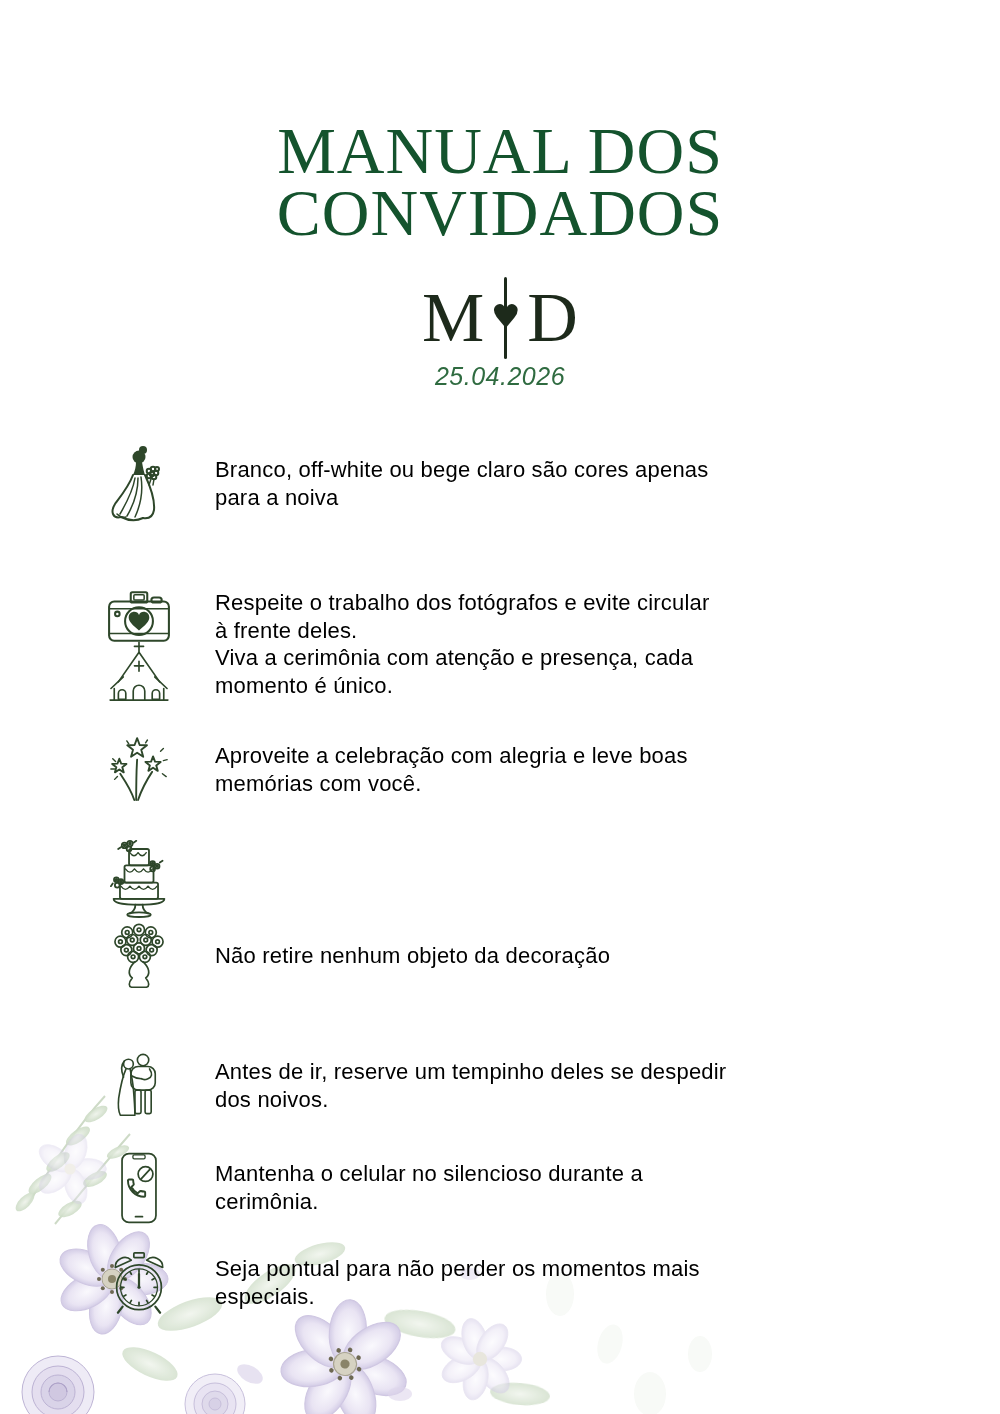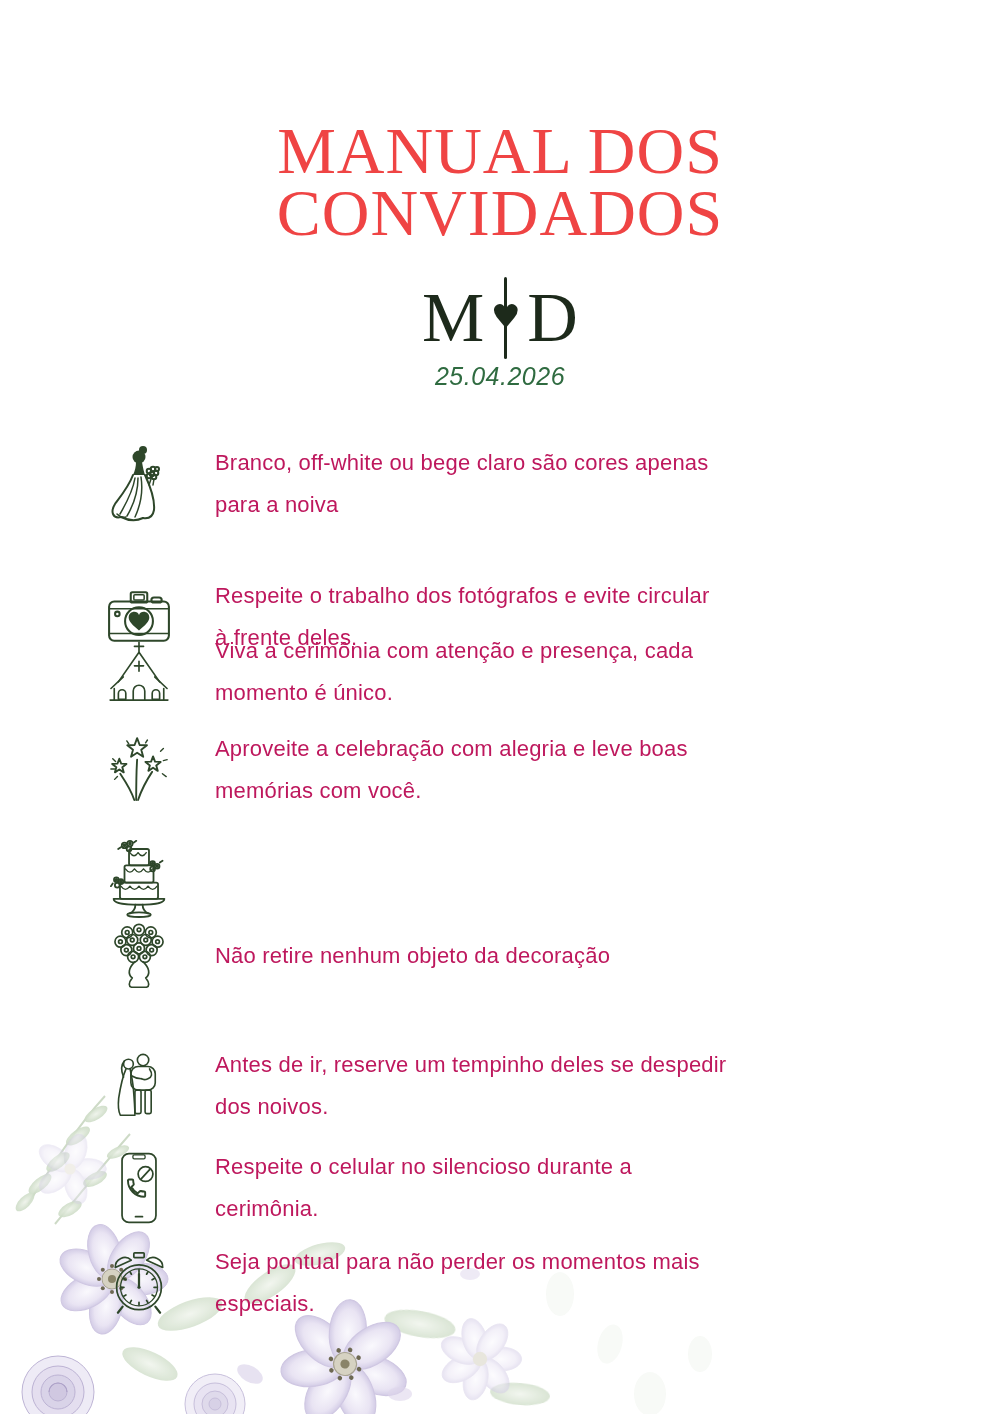--- a/index.html
+++ b/index.html
@@ -5,21 +5,21 @@
   html,body{margin:0;padding:0;background:#ffffff;}
   .page{
     position:relative;width:1000px;height:1414px;margin:0 auto;
     background:#ffffff;overflow:hidden;
     font-family:"Liberation Sans", sans-serif;
   }
   
   .title{
     position:absolute;top:120px;left:0;width:1000px;text-align:center;
     font-family:"Liberation Serif", serif;font-weight:500;
-    font-size:66px;line-height:62px;letter-spacing:1px;color:#ef4444;
+    font-size:66px;line-height:62px;letter-spacing:1px;color:#14532d;
   }
   .monogram{
     position:absolute;top:274px;left:0;width:1000px;height:88px;
     display:flex;align-items:center;justify-content:center;gap:20px;
     color:#1d2a1b;
   }
   .mono-letter{
     font-family:"Liberation Serif", serif;font-size:70px;line-height:70px;
   }
   .mono-divider{
@@ -32,22 +32,22 @@
   .date{
     position:absolute;top:362px;left:0;width:1000px;text-align:center;
     font-size:25px;letter-spacing:.5px;color:#2f6b40;font-style:italic;
   }
   
   .item{
     position:absolute;left:95px;width:780px;display:flex;align-items:center;z-index:2;
   }
   .icon-box{flex:0 0 88px;width:88px;display:flex;align-items:center;justify-content:center;}
   .item-text{
-    margin:0 0 0 32px;font-size:22px;line-height:42px;letter-spacing:.2px;
-    color:#be185d;white-space:pre-line;
+    margin:0 0 0 32px;font-size:22px;line-height:28px;letter-spacing:.2px;
+    color:#000000;white-space:pre-line;
   }
   .r1{top:440px;height:88px}
   .r2{top:578px;height:78px}
   .r3{top:630px;height:84px}
   .r4{top:728px;height:84px}
   .r5{top:828px;height:100px}
   .r6{top:911px;height:90px}
   .r7{top:1044px;height:84px}
   .r8{top:1142px;height:92px}
   .r9{top:1240px;height:86px}
@@ -399,21 +399,21 @@
         <rect x="3.5" y="3.5" width="39" height="79" rx="8"></rect>
         <rect class="thin" x="16" y="5" width="14" height="4.5" rx="1.5"></rect>
         <path d="M19,76 H27"></path>
         <circle cx="30.5" cy="27" r="8.5"></circle>
         <path d="M25.5,32.5 L35.5,21.5"></path>
         <g transform="translate(7,30) scale(1.1)">
           <path d="M6.62,10.79c1.44,2.83 3.76,5.14 6.59,6.59l2.2,-2.2c0.27,-0.27 0.67,-0.36 1.02,-0.24c1.12,0.37 2.33,0.57 3.57,0.57c0.55,0 1,0.45 1,1V20c0,0.55 -0.45,1 -1,1c-9.39,0 -17,-7.61 -17,-17c0,-0.55 0.45,-1 1,-1h3.5c0.55,0 1,0.45 1,1c0,1.25 0.2,2.45 0.57,3.57c0.11,0.35 0.03,0.74 -0.25,1.02L6.62,10.79z"></path>
         </g>
       </svg>
     </div>
-    <p class="item-text">Respeite o celular no silencioso durante a
+    <p class="item-text">Mantenha o celular no silencioso durante a
 cerimônia.</p>
   </div>
 
   <div class="item r9">
     <div class="icon-box">
       <svg class="icon" width="62" height="70" viewBox="0 0 72 78">
         <path d="M8.5,21 A11,11 0 0 1 27,12.5 L8.5,21 Z"></path>
         <path d="M45,12.5 A11,11 0 0 1 63.5,21 L45,12.5 Z"></path>
         <rect x="30" y="4" width="12" height="5.5" rx="1"></rect>
         <circle cx="36" cy="44" r="26"></circle>

